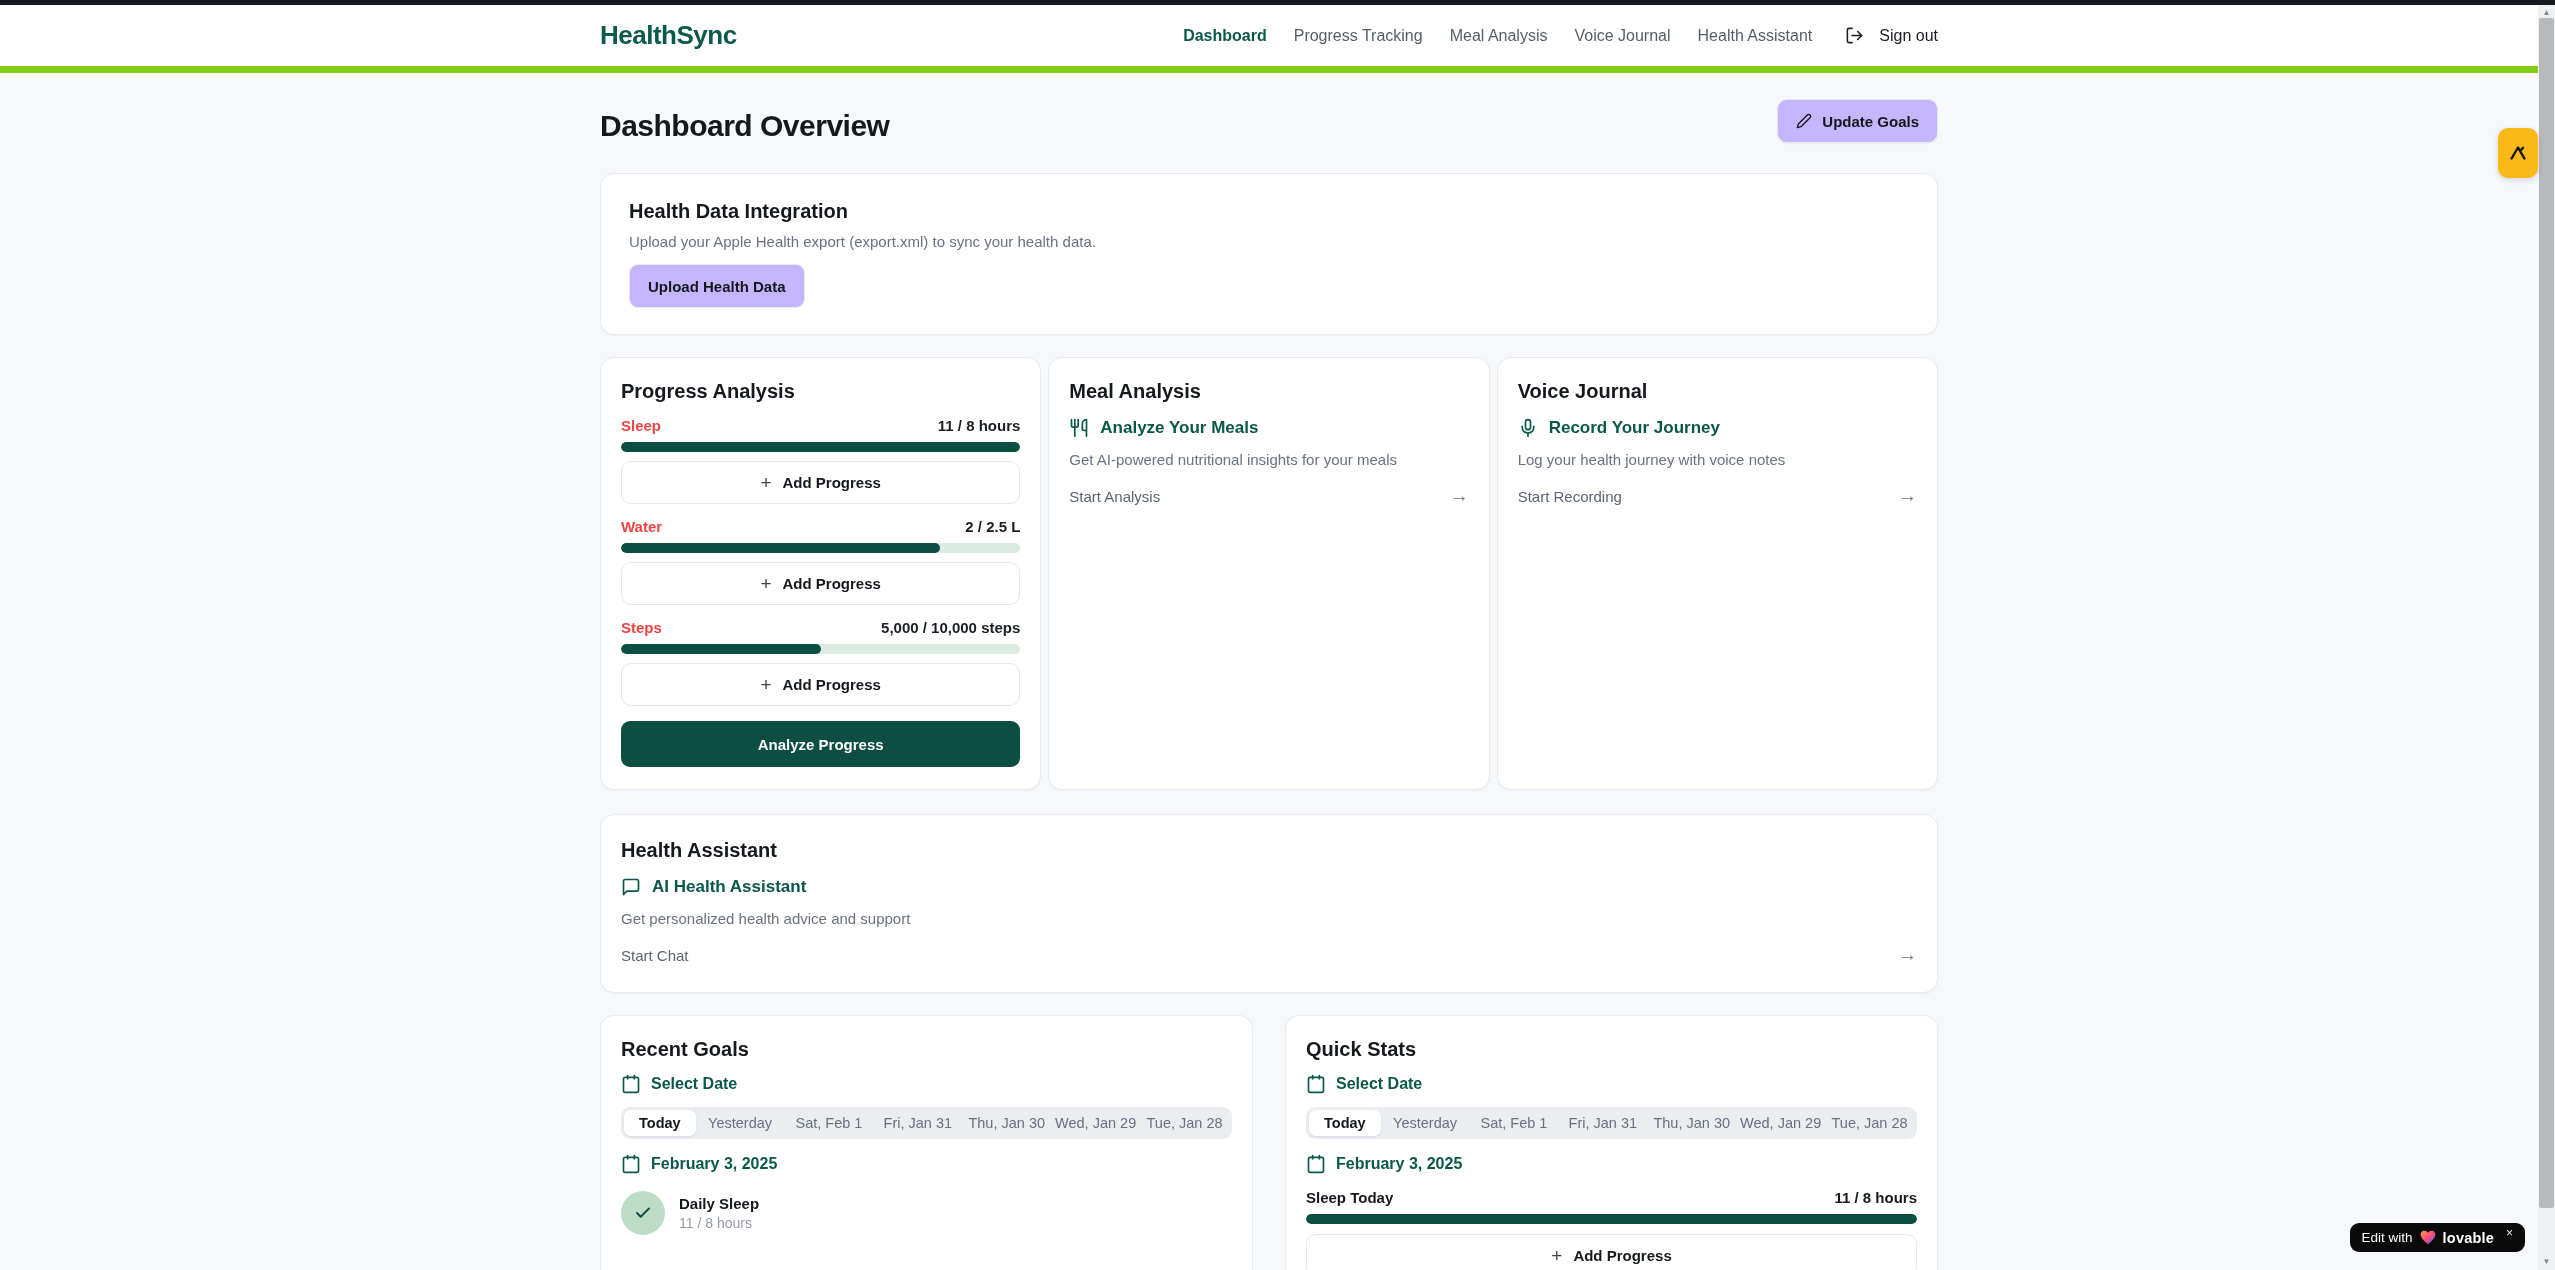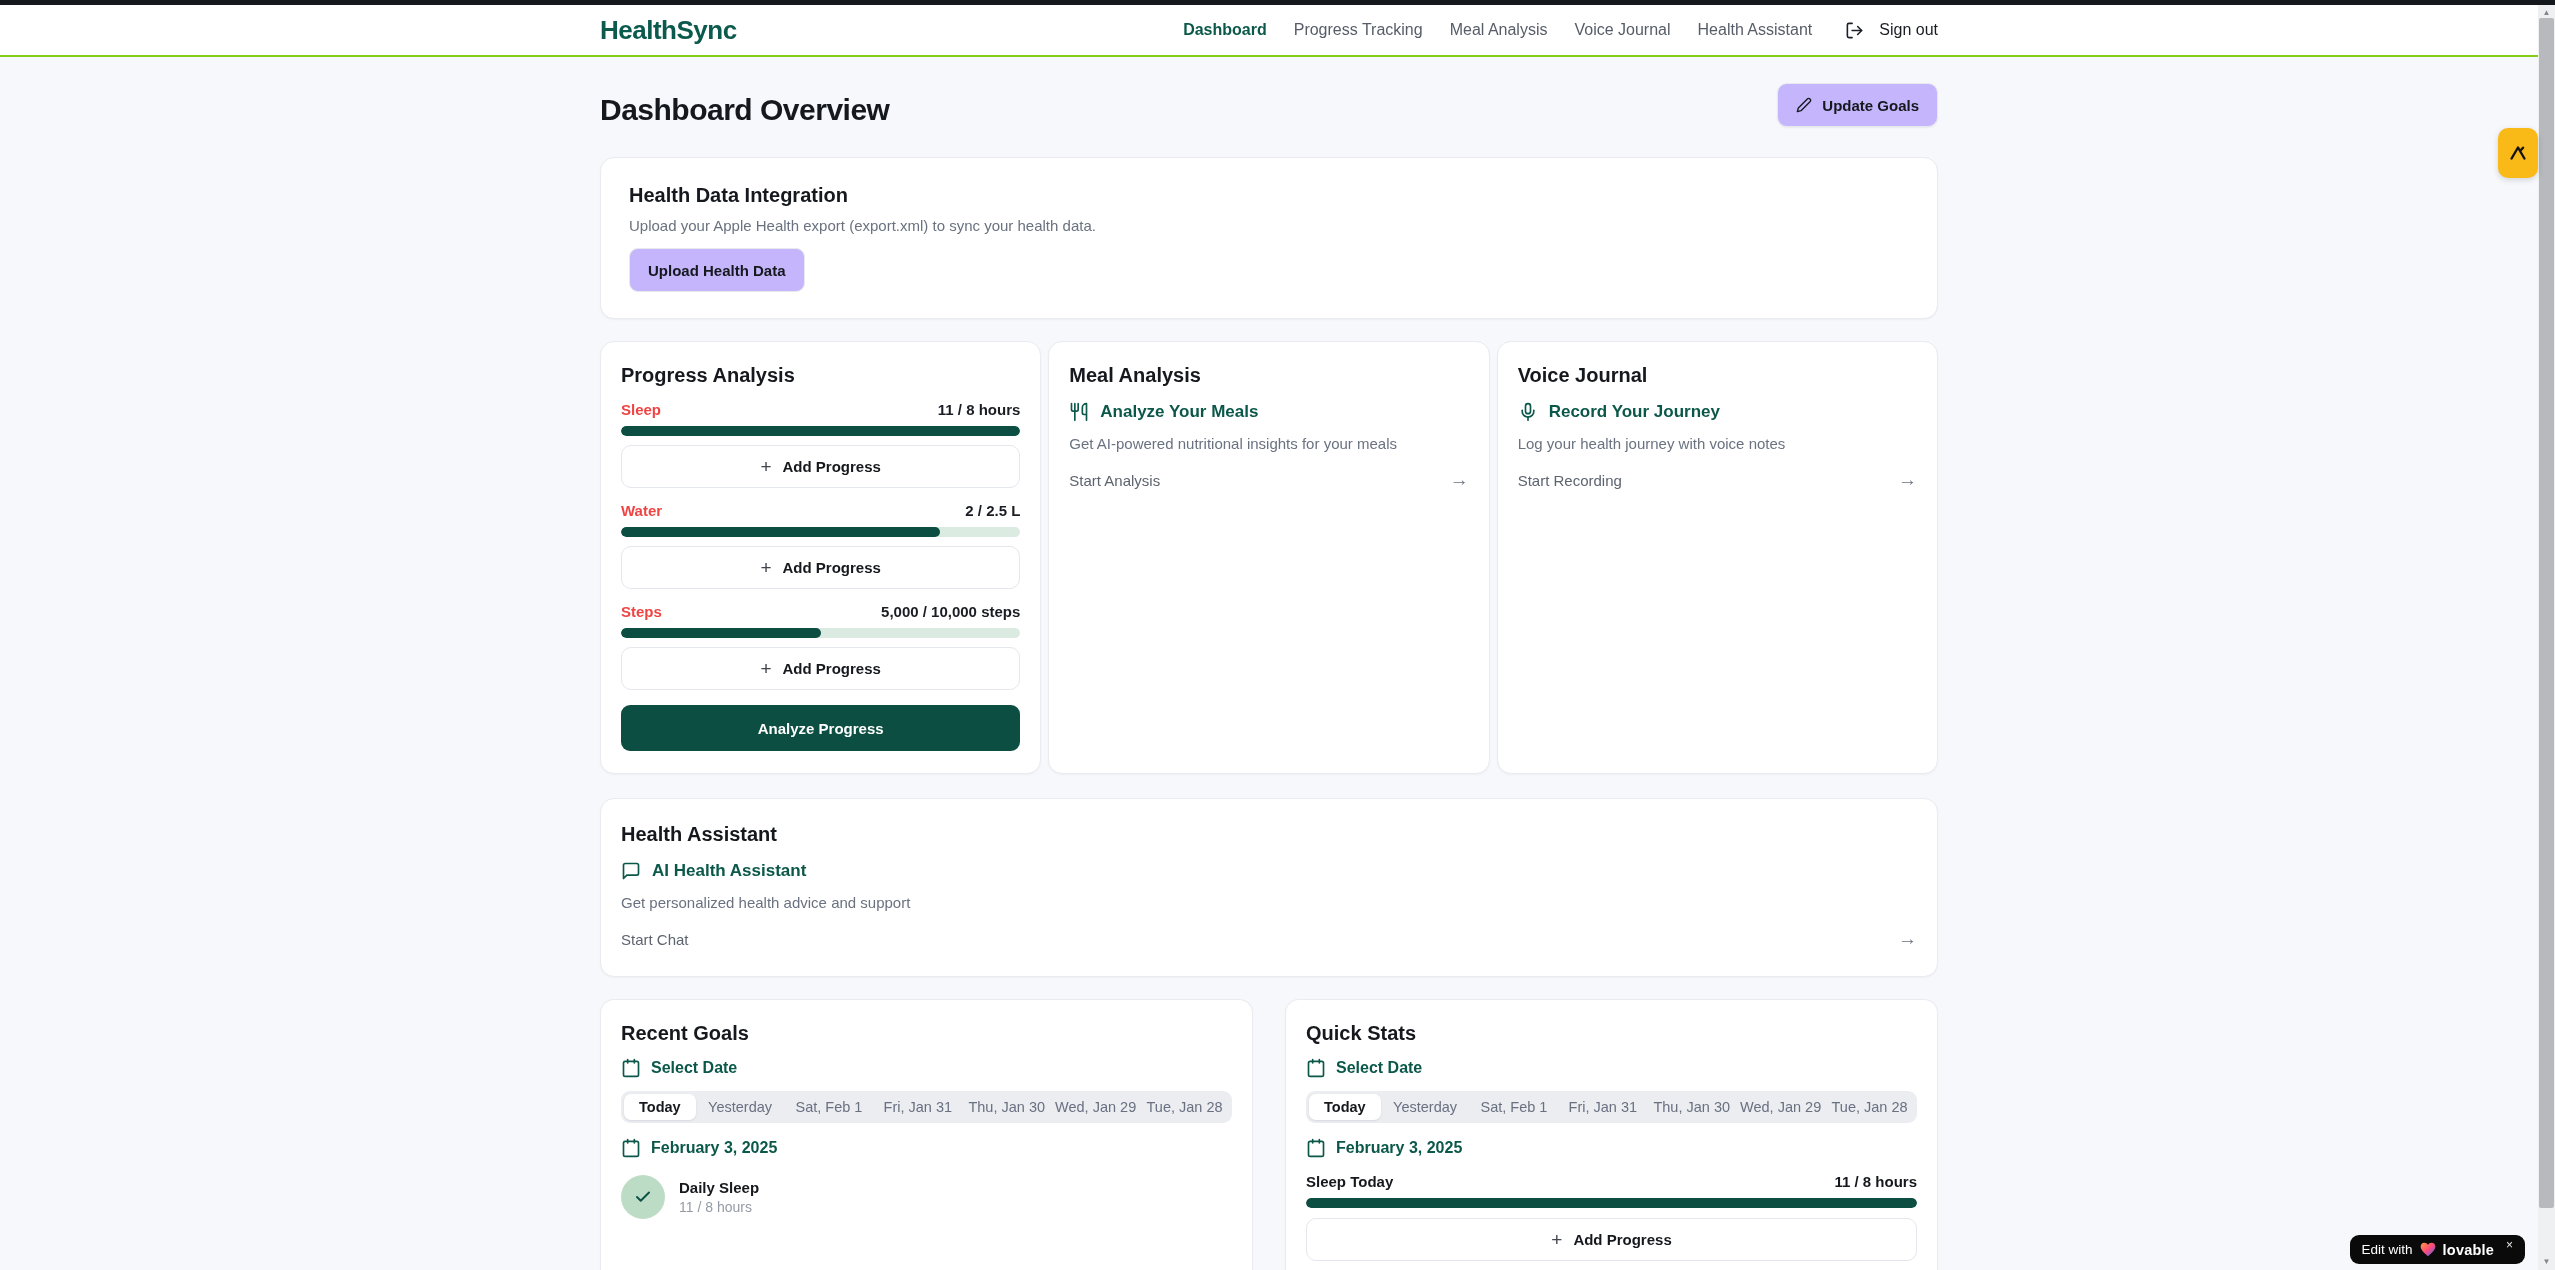--- a/index.html
+++ b/index.html
@@ -6,21 +6,21 @@
   html,body { width:2555px; height:1270px; overflow:hidden; }
   body {
     font-family:"Liberation Sans","DejaVu Sans",sans-serif;
     background:#f7f8fb; color:#15181d; position:relative;
   }
   .top-strip { position:absolute; top:0; left:0; width:2555px; height:5px; background:#15181c; z-index:60; }
 
   .page-scroll { width:2538px; }
 
   
-  .header { margin-top:5px; height:52px; background:#fff; border-bottom:2px solid #84cc16; }
+  .header { margin-top:5px; height:68px; background:#fff; border-bottom:7px solid #84cc16; }
   .container { width:1338px; margin:0 auto; }
   .header-inner { height:100%; display:flex; align-items:center; justify-content:space-between; }
   .logo { font-size:26px; font-weight:700; color:#0c5a4d; letter-spacing:-0.5px; }
   .nav { display:flex; align-items:center; gap:27px; }
   .nav-link { font-size:16px; font-weight:500; color:#565d68; text-decoration:none; cursor:pointer; }
   .nav-link.active { color:#0b584a; font-weight:600; }
   .signout { display:flex; align-items:center; gap:15px; margin-left:6px; cursor:pointer; }
   .signout span { font-size:16px; font-weight:500; color:#1b1e24; }
 
   
@@ -90,21 +90,21 @@
   .goal-sub { margin-top:3px; font-size:14px; color:#949aa5; }
 
   .stat-head { margin-top:15px; display:flex; align-items:center; justify-content:space-between; }
   .stat-label,.stat-value { font-size:15px; font-weight:700; color:#15181d; }
 
   
   .yellow-badge { position:absolute; top:128px; right:17px; width:40px; height:50px;
     background:#f9b917; border-radius:10px; display:flex; align-items:center; justify-content:center;
     z-index:50; cursor:pointer; box-shadow:0 2px 6px rgba(0,0,0,.15); }
 
-  .lovable-badge { position:absolute; right:30px; bottom:6px; height:29px; background:#0a0a0a;
+  .lovable-badge { position:absolute; right:30px; bottom:18px; height:29px; background:#0a0a0a;
     border-radius:9px; padding:0 12px; display:flex; align-items:center; gap:7px; z-index:55;
     color:#fff; cursor:pointer; }
   .lovable-badge .prefix { font-size:13.5px; }
   .lovable-badge .brand { font-size:14.5px; font-weight:700; letter-spacing:.2px; }
   .lovable-badge .close { font-size:12px; margin-left:5px; align-self:flex-start; margin-top:3px; opacity:.9; cursor:pointer; }
 
   
   .scrollbar { position:absolute; top:0; right:0; width:17px; height:1270px; background:#eff0f2; z-index:40; }
   .sb-arrow { position:absolute; left:0; width:17px; height:16px; display:flex; align-items:center;
     justify-content:center; font-size:8px; color:#83868c; }

